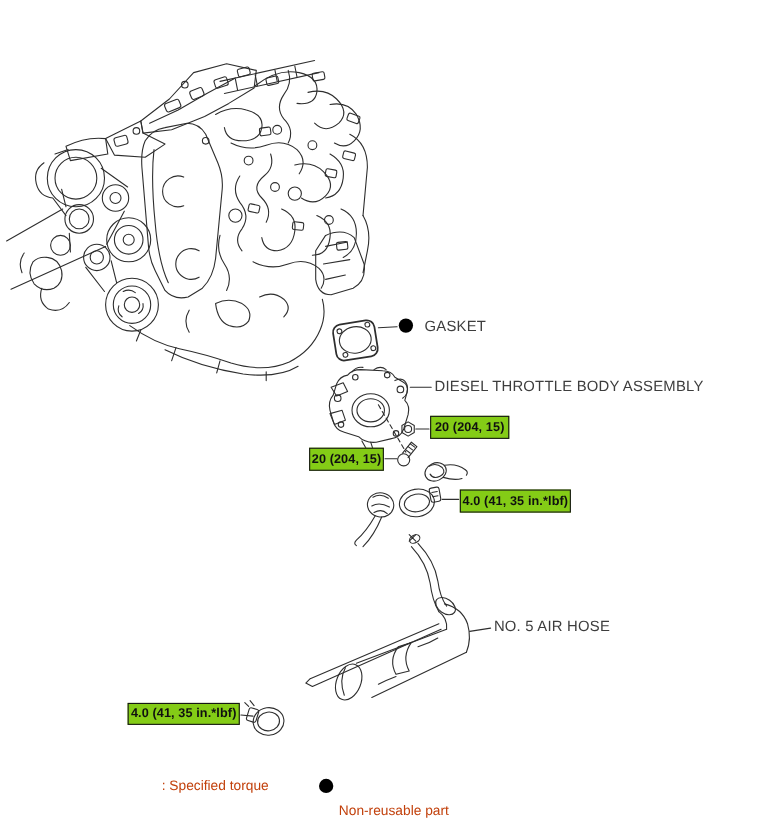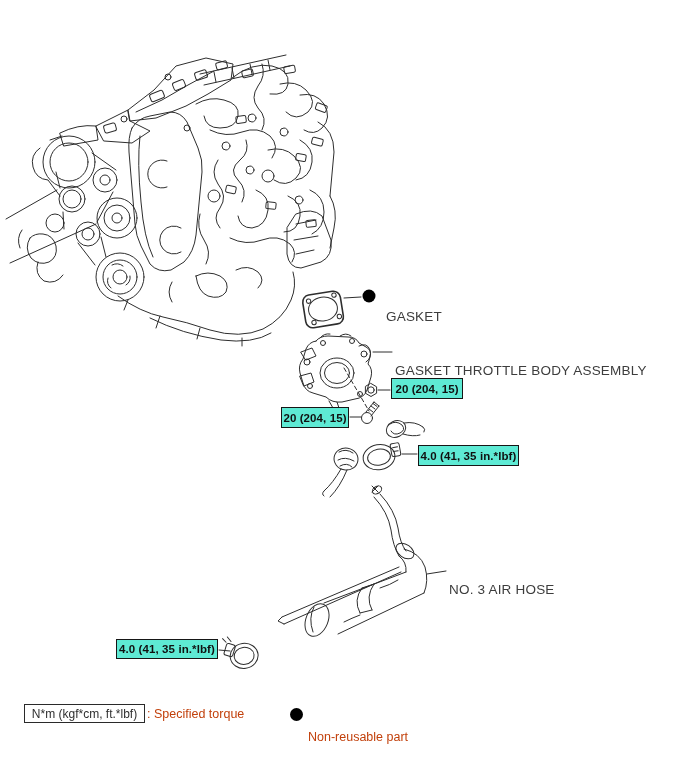--- a/index.html
+++ b/index.html
@@ -5,23 +5,23 @@
   html,body{margin:0;padding:0;background:#fff;}
   .stage{position:relative;width:690px;height:757px;background:#fff;
          font-family:"Liberation Sans",sans-serif;overflow:hidden;}
   .art{position:absolute;left:0;top:0;}
   .art path,.art circle,.art ellipse,.art rect,.art line,.art polygon{
       stroke:#2e2e2e;fill:none;stroke-width:1;stroke-linecap:round;stroke-linejoin:round;}
   .art .thick{stroke-width:1.6;}
   .art .dot{fill:#000;stroke:none;}
   .art .dash{stroke-dasharray:4 3;}
   .lbl{position:absolute;color:#3d3d3d;font-size:13.5px;line-height:15px;
-       letter-spacing:.2px;white-space:nowrap;margin-top:20px;}
+       letter-spacing:.2px;white-space:nowrap;}
   .tbox{position:absolute;display:flex;align-items:center;justify-content:center;
-        border:1.6px solid #161616;background:#5eead4;color:#101010;font-weight:bold;
+        border:1.6px solid #161616;background:#84cc16;color:#101010;font-weight:bold;
         font-size:11.5px;white-space:nowrap;box-sizing:border-box;letter-spacing:.1px;}
   .lgbox{position:absolute;display:flex;align-items:center;justify-content:center;
         border:1.3px solid #2a2a2a;background:#fff;color:#2f2f2f;font-size:12px;
         white-space:nowrap;box-sizing:border-box;}
   .legend-text{position:absolute;color:#c2410c;font-size:12.5px;line-height:15px;white-space:nowrap;}
   .legend-dot{position:absolute;width:13px;height:13px;border-radius:50%;background:#000;}
 </style>
 </head>
 <body>
 
@@ -208,26 +208,25 @@
     <ellipse cx="244" cy="656" rx="14" ry="12.5"></ellipse>
     <ellipse cx="244" cy="656" rx="10" ry="8.5"></ellipse>
     <rect x="226" y="642" width="9" height="12" rx="2" transform="rotate(25 230 648)"></rect>
     <path d="M228,640 L225,636 M233,640 L230,635"></path>
   </g>
   <path d="M219,650 L230,651"></path>
 
 </svg>
 
 <div class="lbl" style="left:386px;top:289px">GASKET</div>
-<div class="lbl" style="left:395px;top:343px">GASKET THROTTLE BODY ASSEMBLY</div>
-<div class="lbl" style="left:449px;top:562px">NO. 3 AIR HOSE</div>
+<div class="lbl" style="left:395px;top:343px">DIESEL THROTTLE BODY ASSEMBLY</div>
+<div class="lbl" style="left:449px;top:562px">NO. 5 AIR HOSE</div>
 
 <div class="tbox" style="left:391px;top:378px;width:72px;height:21px">20 (204, 15)</div>
 <div class="tbox" style="left:281px;top:407px;width:68px;height:21px">20 (204, 15)</div>
 <div class="tbox" style="left:418px;top:445px;width:101px;height:21px">4.0 (41, 35 in.*lbf)</div>
 <div class="tbox" style="left:116px;top:639px;width:102px;height:20px">4.0 (41, 35 in.*lbf)</div>
 
-<div class="lgbox" style="left:24px;top:704px;width:121px;height:19px">N*m (kgf*cm, ft.*lbf)</div>
 <div class="legend-text" style="left:147px;top:707px">: Specified torque</div>
 <div class="legend-dot" style="left:290px;top:708px"></div>
 <div class="legend-text" style="left:308px;top:730px">Non-reusable part</div>
 
 </div>
 
 </body></html>

